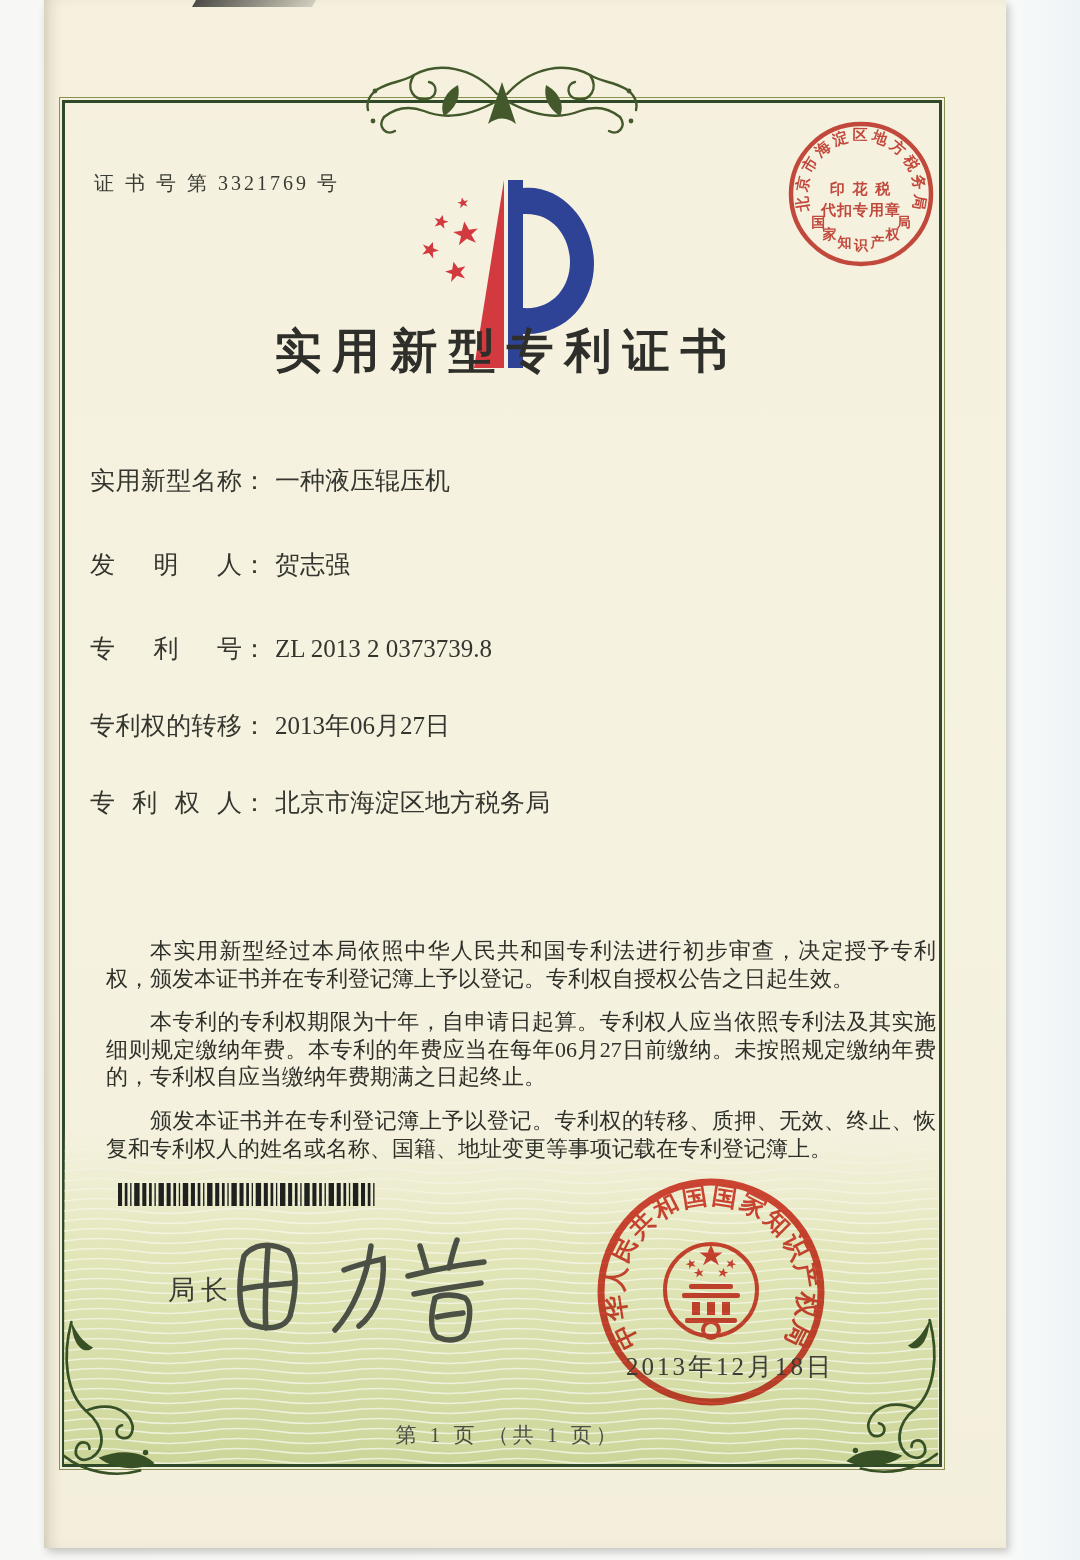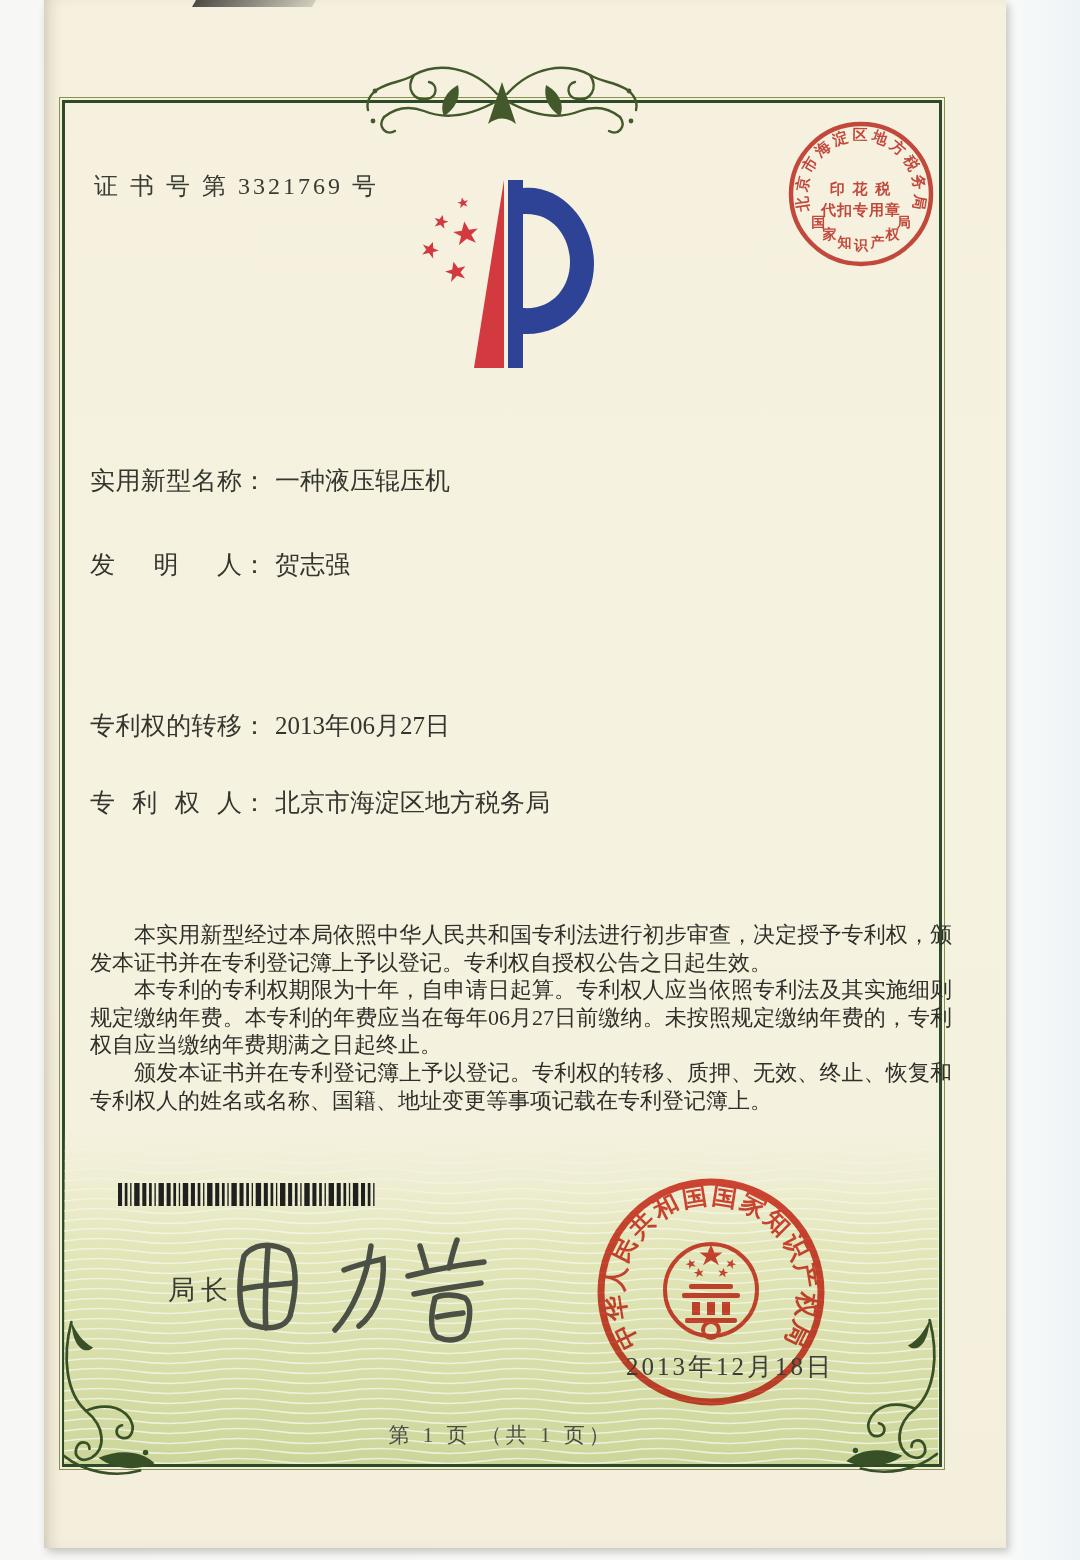--- a/index.html
+++ b/index.html
@@ -11,41 +11,41 @@
   .page{
     position:absolute;left:44px;top:0;width:962px;height:1548px;
     background:linear-gradient(180deg,#f5f1de 0%,#f6f2e0 55%,#f3efdc 100%);
     box-shadow:3px 4px 8px rgba(60,60,50,.28), inset 12px 0 18px -12px rgba(80,70,50,.35);
   }
   .scan-sliver{position:absolute;left:150px;top:0;width:120px;height:7px;
     background:linear-gradient(90deg,rgba(20,20,20,.75),rgba(20,20,20,.15));transform:skewX(-30deg);}
   .frame{position:absolute;left:15px;top:97px;width:884px;height:1371px;border:1px solid #87914f;}
   .frame::after{content:"";position:absolute;inset:2px;border:3px solid #2e4a27;}
   .band-svg{position:absolute;left:20px;top:1126px;}
-  .cert-no{position:absolute;left:50px;top:170px;font-size:24px;letter-spacing:3px;color:#3a3b33;}
+  .cert-no{position:absolute;left:50px;top:170px;font-size:20px;letter-spacing:3px;color:#3a3b33;}
   .logo-svg{position:absolute;left:372px;top:176px;}
   .title{
     position:absolute;left:15px;top:320px;width:884px;text-align:center;
     font-size:47px;font-weight:bold;letter-spacing:11px;color:#2e2f2a;text-indent:11px;
   }
   .field{position:absolute;left:46px;font-size:25px;color:#34352e;white-space:nowrap;}
   .field .lab{display:inline-block;width:152px;text-align:justify;text-align-last:justify;vertical-align:bottom;}
   .field .col{margin-right:8px;}
   .f0{top:464px}.f1{top:548px}.f2{top:632px}.f3{top:709px}.f4{top:786px}.f5{top:864px}
   .paras{position:absolute;left:46px;top:921px;width:862px;font-size:22px;line-height:27.6px;
     color:#2f302a;text-align:justify;}
-  .paras p{margin:0;text-indent:2em;}
+  .paras p{margin:16px;text-indent:2em;}
   .barcode{position:absolute;left:74px;top:1183px;}
   .director{position:absolute;left:124px;top:1272px;font-size:27px;letter-spacing:6px;color:#3a3b33;}
   .sig-svg{position:absolute;left:180px;top:1218px;}
   .seal-svg{position:absolute;left:547px;top:1172px;mix-blend-mode:multiply;opacity:.93;}
   .seal-date{position:absolute;left:582px;top:1350px;font-size:25px;letter-spacing:3px;color:#3c3d36;}
   .tax-stamp-svg{position:absolute;left:742px;top:119px;mix-blend-mode:multiply;opacity:.88;}
   .footer{position:absolute;left:15px;top:1421px;width:884px;text-align:center;
-    font-size:21px;letter-spacing:4px;color:#4c4d45;}
+    font-size:21px;letter-spacing:4px;color:#4c4d45;padding-left:7px;}
   .ornament{position:absolute;}
   .orn-bl{left:2px;top:1320px;}
   .orn-br{left:739px;top:1318px;transform:scaleX(-1);}
   .flourish{position:absolute;left:298px;top:56px;}
   svg text{font-family:"Liberation Serif","DejaVu Serif",serif;}
 </style>
 </head>
 <body>
 
 <div class="page">
@@ -124,23 +124,25 @@
     <polygon points="88,4 58,192 88,192" fill="#d23a3f"></polygon>
     <g fill="#d23a3f">
       <use href="#st" transform="translate(47,27) scale(0.55) rotate(-12)"></use>
       <use href="#st" transform="translate(25,46) scale(0.72) rotate(14)"></use>
       <use href="#st" transform="translate(50,58) scale(1.25) rotate(-8)"></use>
       <use href="#st" transform="translate(14,74) scale(0.85) rotate(20)"></use>
       <use href="#st" transform="translate(40,96) scale(1.05) rotate(-14)"></use>
     </g>
   </svg>
 
+  <div class="title">实用新型专利证书</div>
 
   <div class="field f0"><span class="lab">实用新型名称</span><span class="col">：</span><span>一种液压辊压机</span></div>
   <div class="field f1"><span class="lab">发明人</span><span class="col">：</span><span>贺志强</span></div>
+  <div class="field f2"><span class="lab">专利号</span><span class="col">：</span><span>ZL 2013 2 0373739.8</span></div>
   <div class="field f3"><span class="lab">专利权的转移</span><span class="col">：</span><span>2013年06月27日</span></div>
   <div class="field f4"><span class="lab">专利权人</span><span class="col">：</span><span>北京市海淀区地方税务局</span></div>
 
   <div class="paras">
     <p>本实用新型经过本局依照中华人民共和国专利法进行初步审查，决定授予专利权，颁发本证书并在专利登记簿上予以登记。专利权自授权公告之日起生效。</p>
     <p>本专利的专利权期限为十年，自申请日起算。专利权人应当依照专利法及其实施细则规定缴纳年费。本专利的年费应当在每年06月27日前缴纳。未按照规定缴纳年费的，专利权自应当缴纳年费期满之日起终止。</p>
     <p>颁发本证书并在专利登记簿上予以登记。专利权的转移、质押、无效、终止、恢复和专利权人的姓名或名称、国籍、地址变更等事项记载在专利登记簿上。</p>
   </div>
 
   <svg id="barcode-svg" class="barcode" width="262" height="23">

